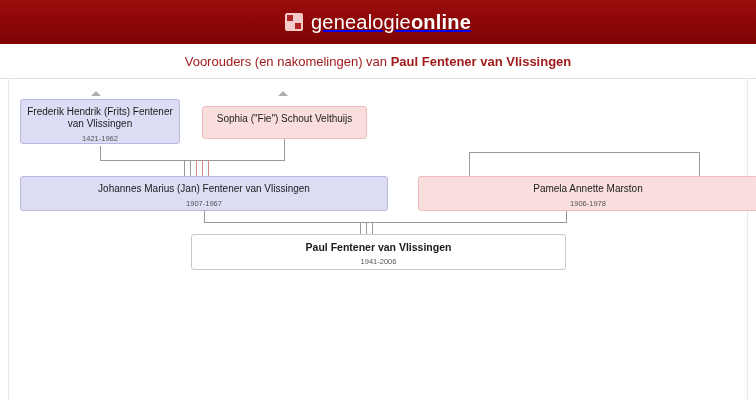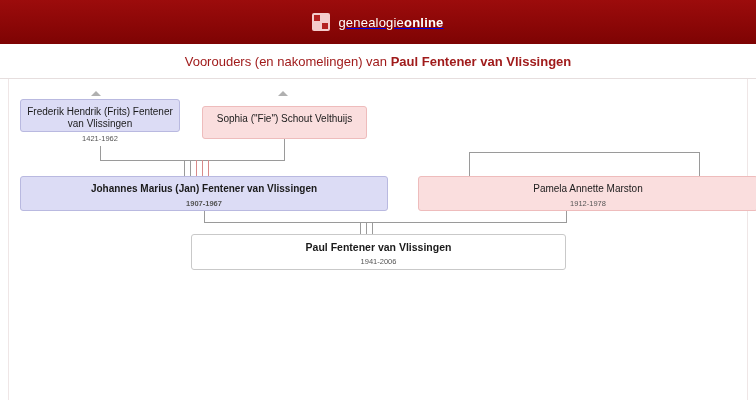--- a/index.html
+++ b/index.html
@@ -46,21 +46,21 @@
   }
   .brand-logo::after {
     content: "";
     position: absolute;
     right: 2px; bottom: 2px;
     width: 6px; height: 6px;
     background: #b32121;
   }
   .brand-text {
     color: #ffffff;
-    font-size: 13px;
+    font-size: 20px;
     letter-spacing: 0.2px;
   }
   .brand-text b { font-weight: bold; }
 
   
   .titlebar {
     height: 34px;
     border-bottom: 1px solid #e6dede;
     display: flex;
     align-items: center;
@@ -157,50 +157,50 @@
 </div>
 
 <div class="rail rail-left"></div>
 <div class="rail rail-right"></div>
 
 <div class="tree">
 
   <div class="caret" style="left:91px; top:12px;"></div>
   <div class="caret" style="left:278px; top:12px;"></div>
 
-  <div class="card male" style="left:20px; top:20px; width:160px; height:33px;">
+  <div class="card male" style="left:20px; top:20px; width:160px; height:45px;">
     <div class="nm">Frederik Hendrik (Frits) Fentener van Vlissingen</div>
     <div class="yr">1421-1962</div>
   </div>
 
   <div class="card female" style="left:202px; top:27px; width:165px; height:33px;">
     <div class="nm">Sophia ("Fie") Schout Velthuijs</div>
   </div>
 
   <div class="ln v" style="left:100px; top:67px;  height:14px;"></div>
   <div class="ln v" style="left:284px; top:60px;  height:21px;"></div>
   <div class="ln h" style="left:100px; top:81px;  width:185px;"></div>
   <div class="ln v" style="left:184px; top:81px;  height:16px;"></div>
   <div class="ln v" style="left:190px; top:81px;  height:16px;"></div>
   <div class="ln v red" style="left:196px; top:81px; height:16px;"></div>
   <div class="ln v red" style="left:202px; top:81px; height:16px;"></div>
   <div class="ln v red" style="left:208px; top:81px; height:16px;"></div>
 
-  <div class="card male" style="left:20px; top:97px; width:368px; height:35px;font-weight:bold;">
+  <div class="card male" style="left:20px; top:97px; width:368px; height:35px;">
     <div class="nm">Johannes Marius (Jan) Fentener van Vlissingen</div>
     <div class="yr">1907-1967</div>
   </div>
 
   <div class="ln h" style="left:469px; top:73px;  width:230px;"></div>
   <div class="ln v" style="left:469px; top:73px;  height:24px;"></div>
   <div class="ln v" style="left:699px; top:73px;  height:24px;"></div>
 
   <div class="card female" style="left:396px; top:97px; width:340px; height:35px;margin-left:22px;">
     <div class="nm">Pamela Annette Marston</div>
-    <div class="yr">1912-1978</div>
+    <div class="yr">1906-1978</div>
   </div>
 
   <div class="ln v" style="left:204px; top:132px; height:11px;"></div>
   <div class="ln v" style="left:566px; top:132px; height:11px;"></div>
   <div class="ln h" style="left:204px; top:143px; width:363px;"></div>
   <div class="ln v" style="left:360px; top:143px; height:12px;"></div>
   <div class="ln v" style="left:366px; top:143px; height:12px;"></div>
   <div class="ln v" style="left:372px; top:143px; height:12px;"></div>
 
   <div class="card focus" style="left:191px; top:155px; width:375px; height:36px;">

